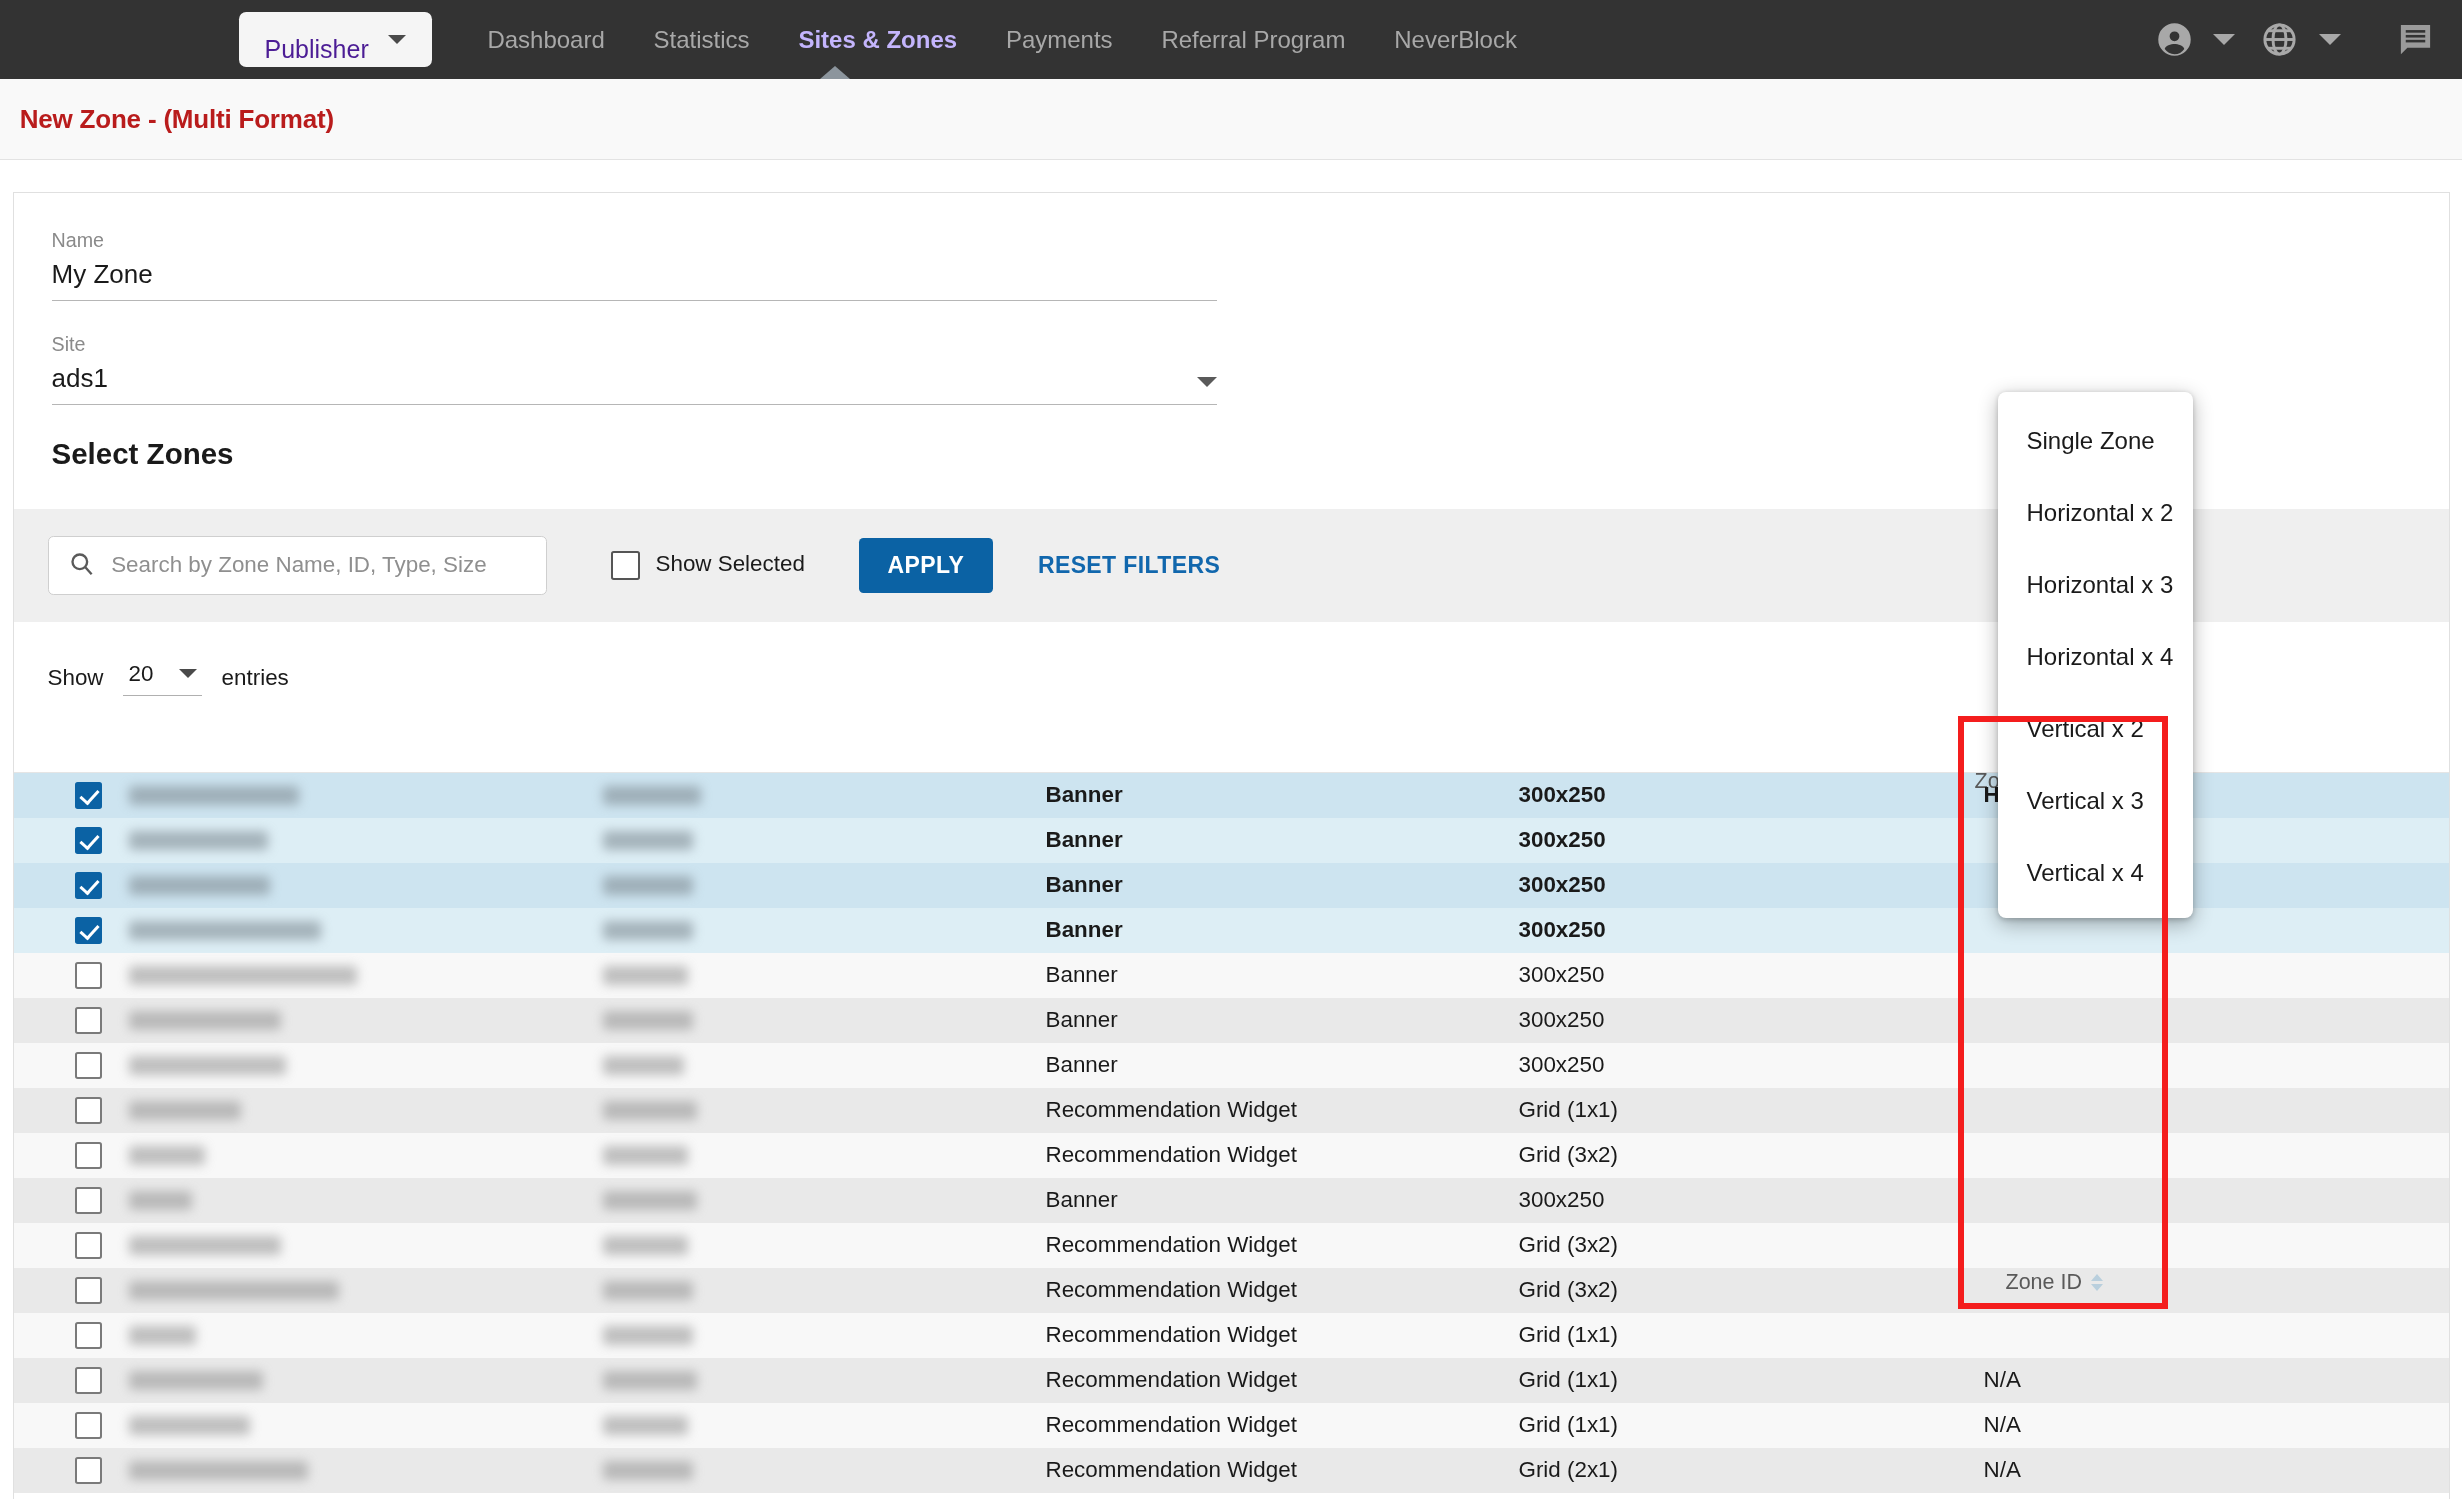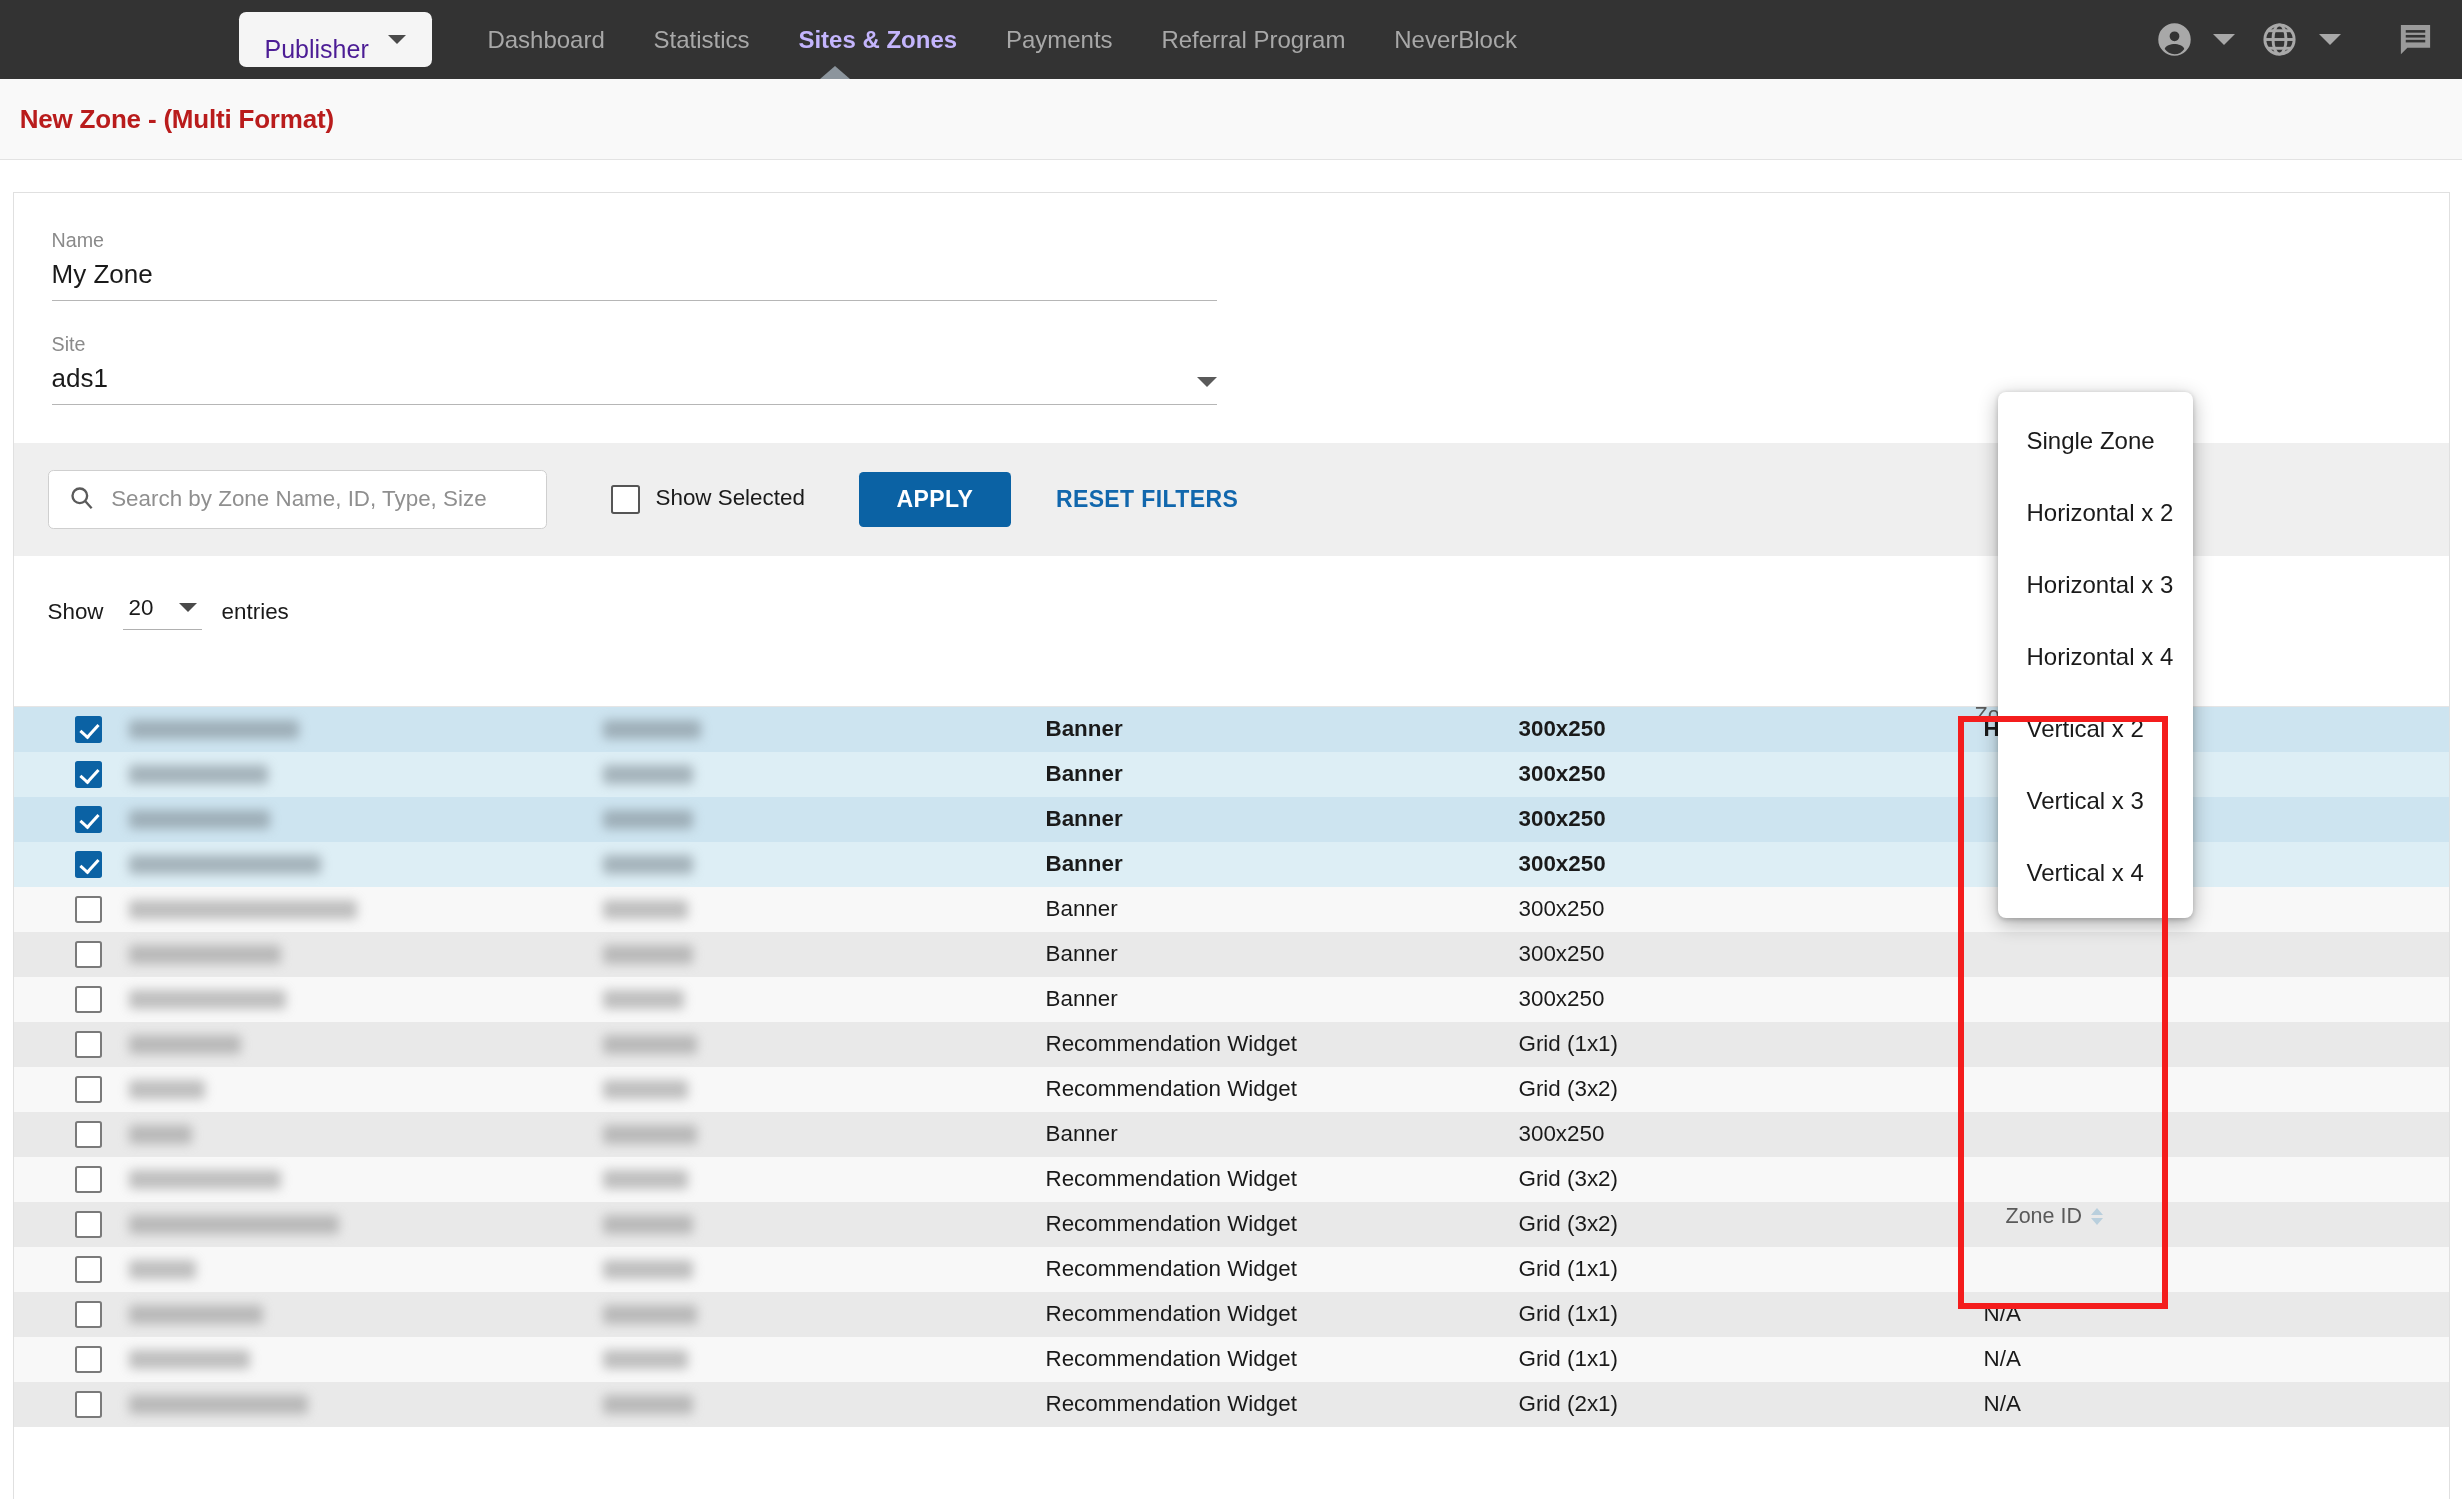--- a/index.html
+++ b/index.html
@@ -181,21 +181,21 @@
   }
   .cb-outline {
     width: 29px; height: 29px;
     border: 2.7px solid #555555;
     border-radius: 2.7px;
     background: #ffffff;
   }
   .show-selected-lbl { font-size: 22.4px; color: #1a1a1a; }
   .apply-btn {
     margin-left: 54px;
-    width: 152px; height: 55px;
+    width: 134px; height: 55px;
     background: #0b62a4;
     color: #ffffff;
     font-size: 23px;
     font-weight: 700;
     letter-spacing: 0.4px;
     border: none;
     border-radius: 4.5px;
     cursor: pointer;
     font-family: "Liberation Sans", sans-serif;
   }
@@ -452,20 +452,21 @@
 
     <div class="field">
       <div class="field-label">Site</div>
       <div class="field-value-row">
         <span class="field-value">ads1</span>
         <span class="select-caret"></span>
       </div>
     </div>
   </div>
 
+  <div class="section-title">Select Zones</div>
 
   <div class="filter-bar">
     <div class="search-box">
       <span>
         <svg width="27" height="27" viewBox="0 0 24 24" fill="none" stroke="#5a5a5a" stroke-width="2.1">
           <circle cx="10.5" cy="10.5" r="6.5"></circle>
           <line x1="15.4" y1="15.4" x2="21" y2="21.5"></line>
         </svg>
       </span>
       <span class="search-placeholder">Search by Zone Name, ID, Type, Size</span>

